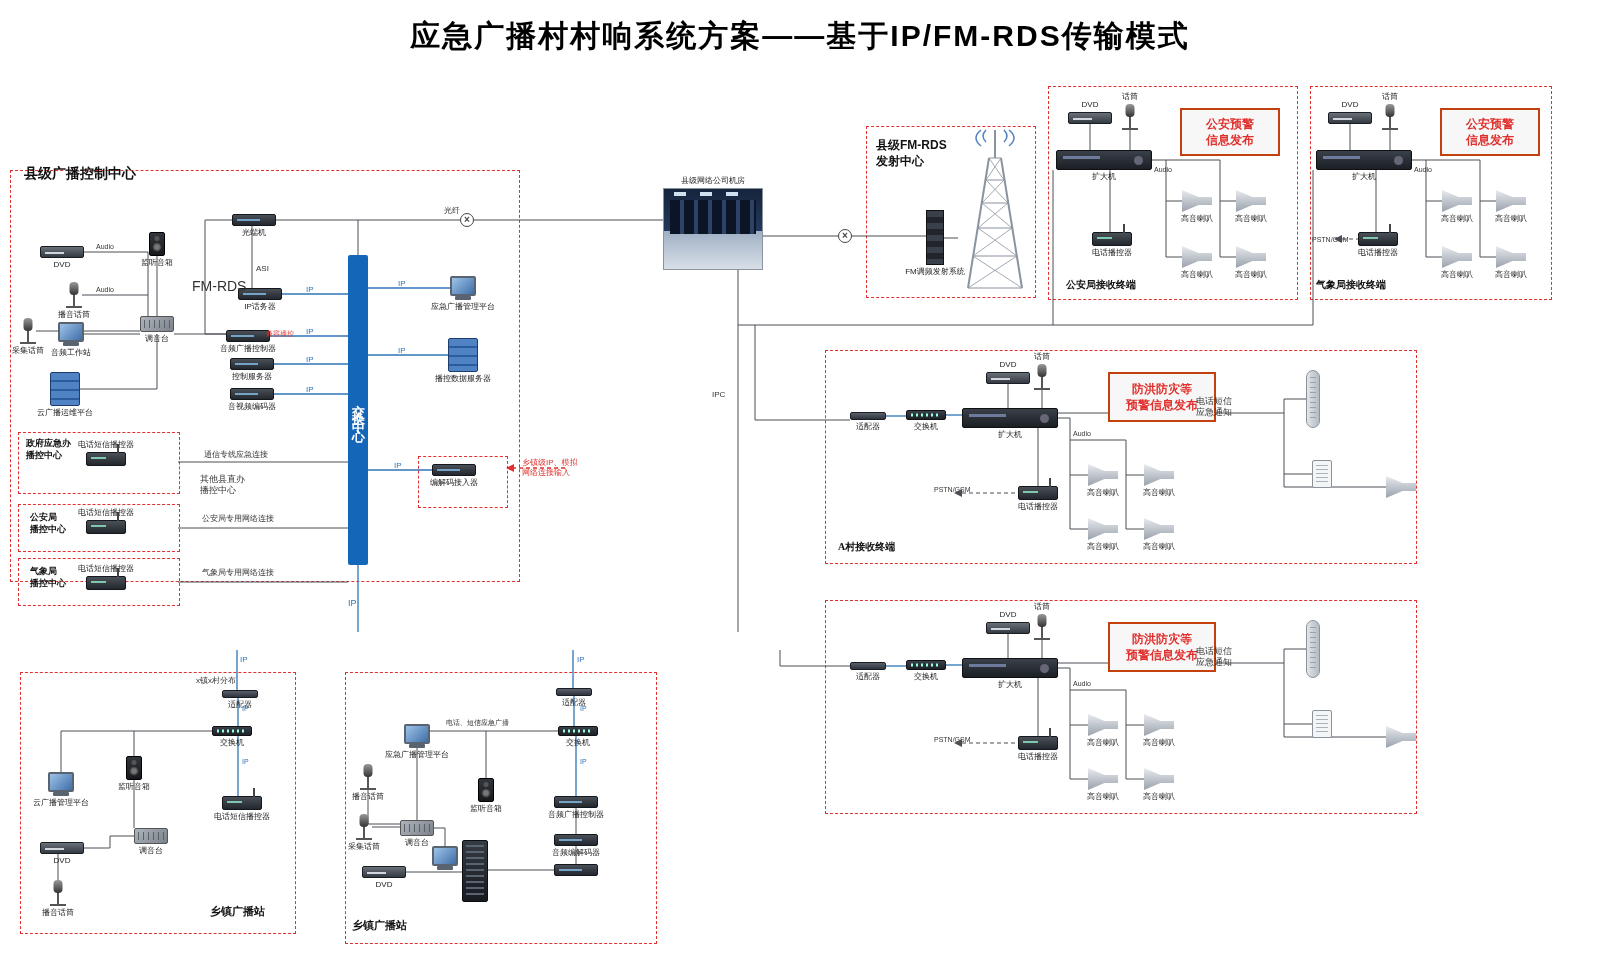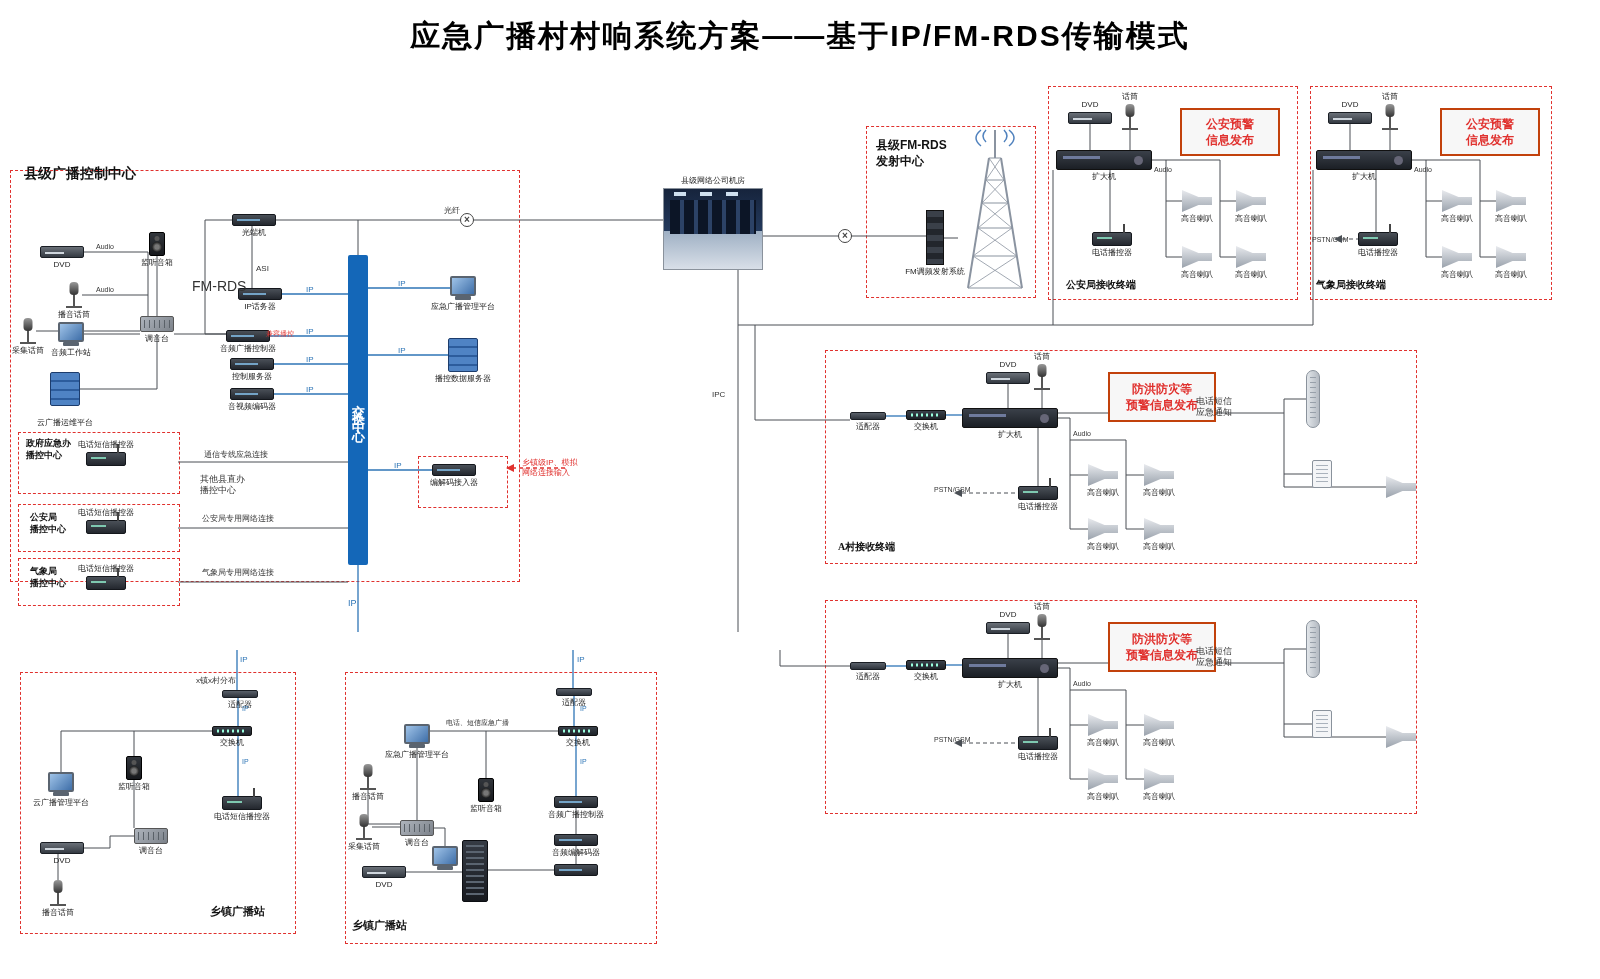--- a/index.html
+++ b/index.html
@@ -223,21 +223,21 @@
     <div class="dev-label" style="left: 14px; width: 96px; top: 260px;">DVD</div>
     <div class="dev d-mic" style="left: 66px; top: 282px; width: 16px; height: 26px;"></div>
     <div class="dev-label" style="left: 26px; width: 96px; top: 310px;">播音话筒</div>
     <div class="dev d-mic" style="left: 20px; top: 318px; width: 16px; height: 26px;"></div>
     <div class="dev-label" style="left: -20px; width: 96px; top: 346px;">采集话筒</div>
     <div class="dev d-mixer" style="left: 140px; top: 316px; width: 34px; height: 16px;"></div>
     <div class="dev-label" style="left: 109px; width: 96px; top: 334px;">调音台</div>
     <div class="dev d-pc" style="left: 58px; top: 322px; width: 26px; height: 24px;"></div>
     <div class="dev-label" style="left: 23px; width: 96px; top: 348px;">音频工作站</div>
     <div class="dev d-server" style="left: 50px; top: 372px; width: 30px; height: 34px;"></div>
-    <div class="dev-label" style="left: 17px; width: 96px; top: 418px;">云广播运维平台</div>
+    <div class="dev-label" style="left: 17px; width: 96px; top: 408px;">云广播运维平台</div>
     <div class="dev d-rack" style="left: 238px; top: 288px; width: 44px; height: 12px;"></div>
     <div class="dev-label" style="left: 212px; width: 96px; top: 302px;">IP话务器</div>
     <div class="dev d-rack" style="left: 226px; top: 330px; width: 44px; height: 12px;"></div>
     <div class="dev-label" style="left: 200px; width: 96px; top: 344px;">音频广播控制器</div>
     <div class="dev d-rack" style="left: 230px; top: 358px; width: 44px; height: 12px;"></div>
     <div class="dev-label" style="left: 204px; width: 96px; top: 372px;">控制服务器</div>
     <div class="dev d-rack" style="left: 230px; top: 388px; width: 44px; height: 12px;"></div>
     <div class="dev-label" style="left: 204px; width: 96px; top: 402px;">音视频编码器</div>
     <div class="dev d-pc" style="left: 450px; top: 276px; width: 26px; height: 24px;"></div>
     <div class="dev-label" style="left: 415px; width: 96px; top: 302px;">应急广播管理平台</div>

